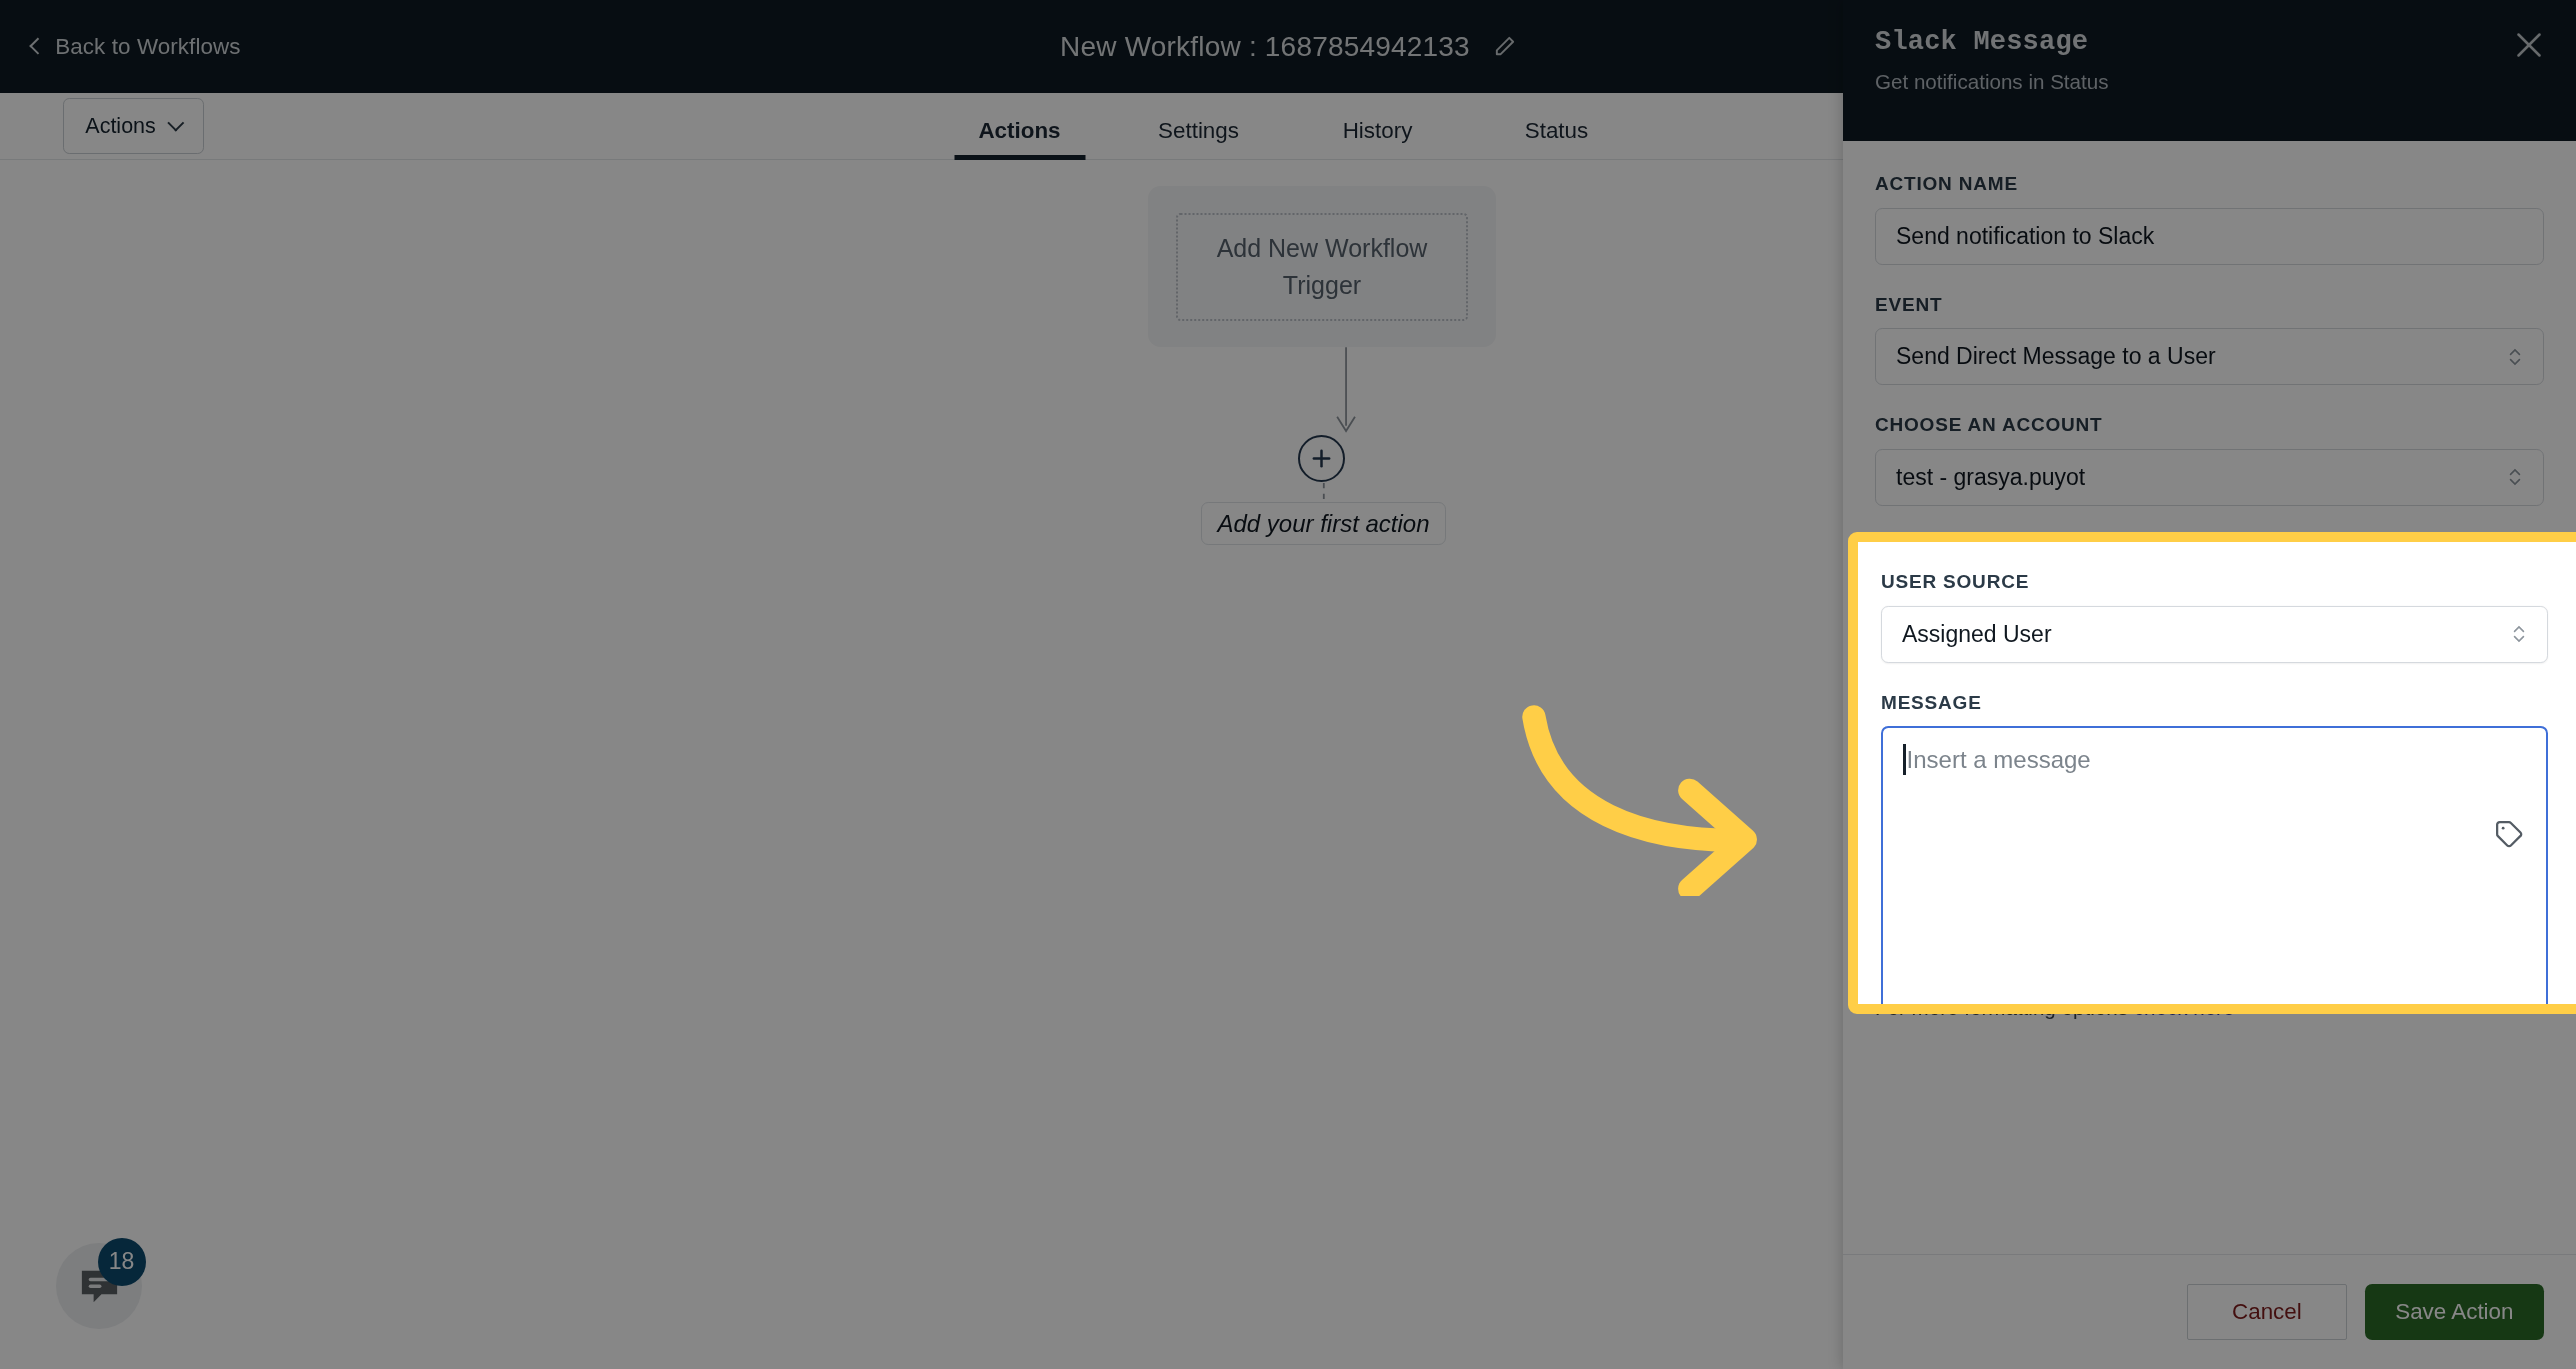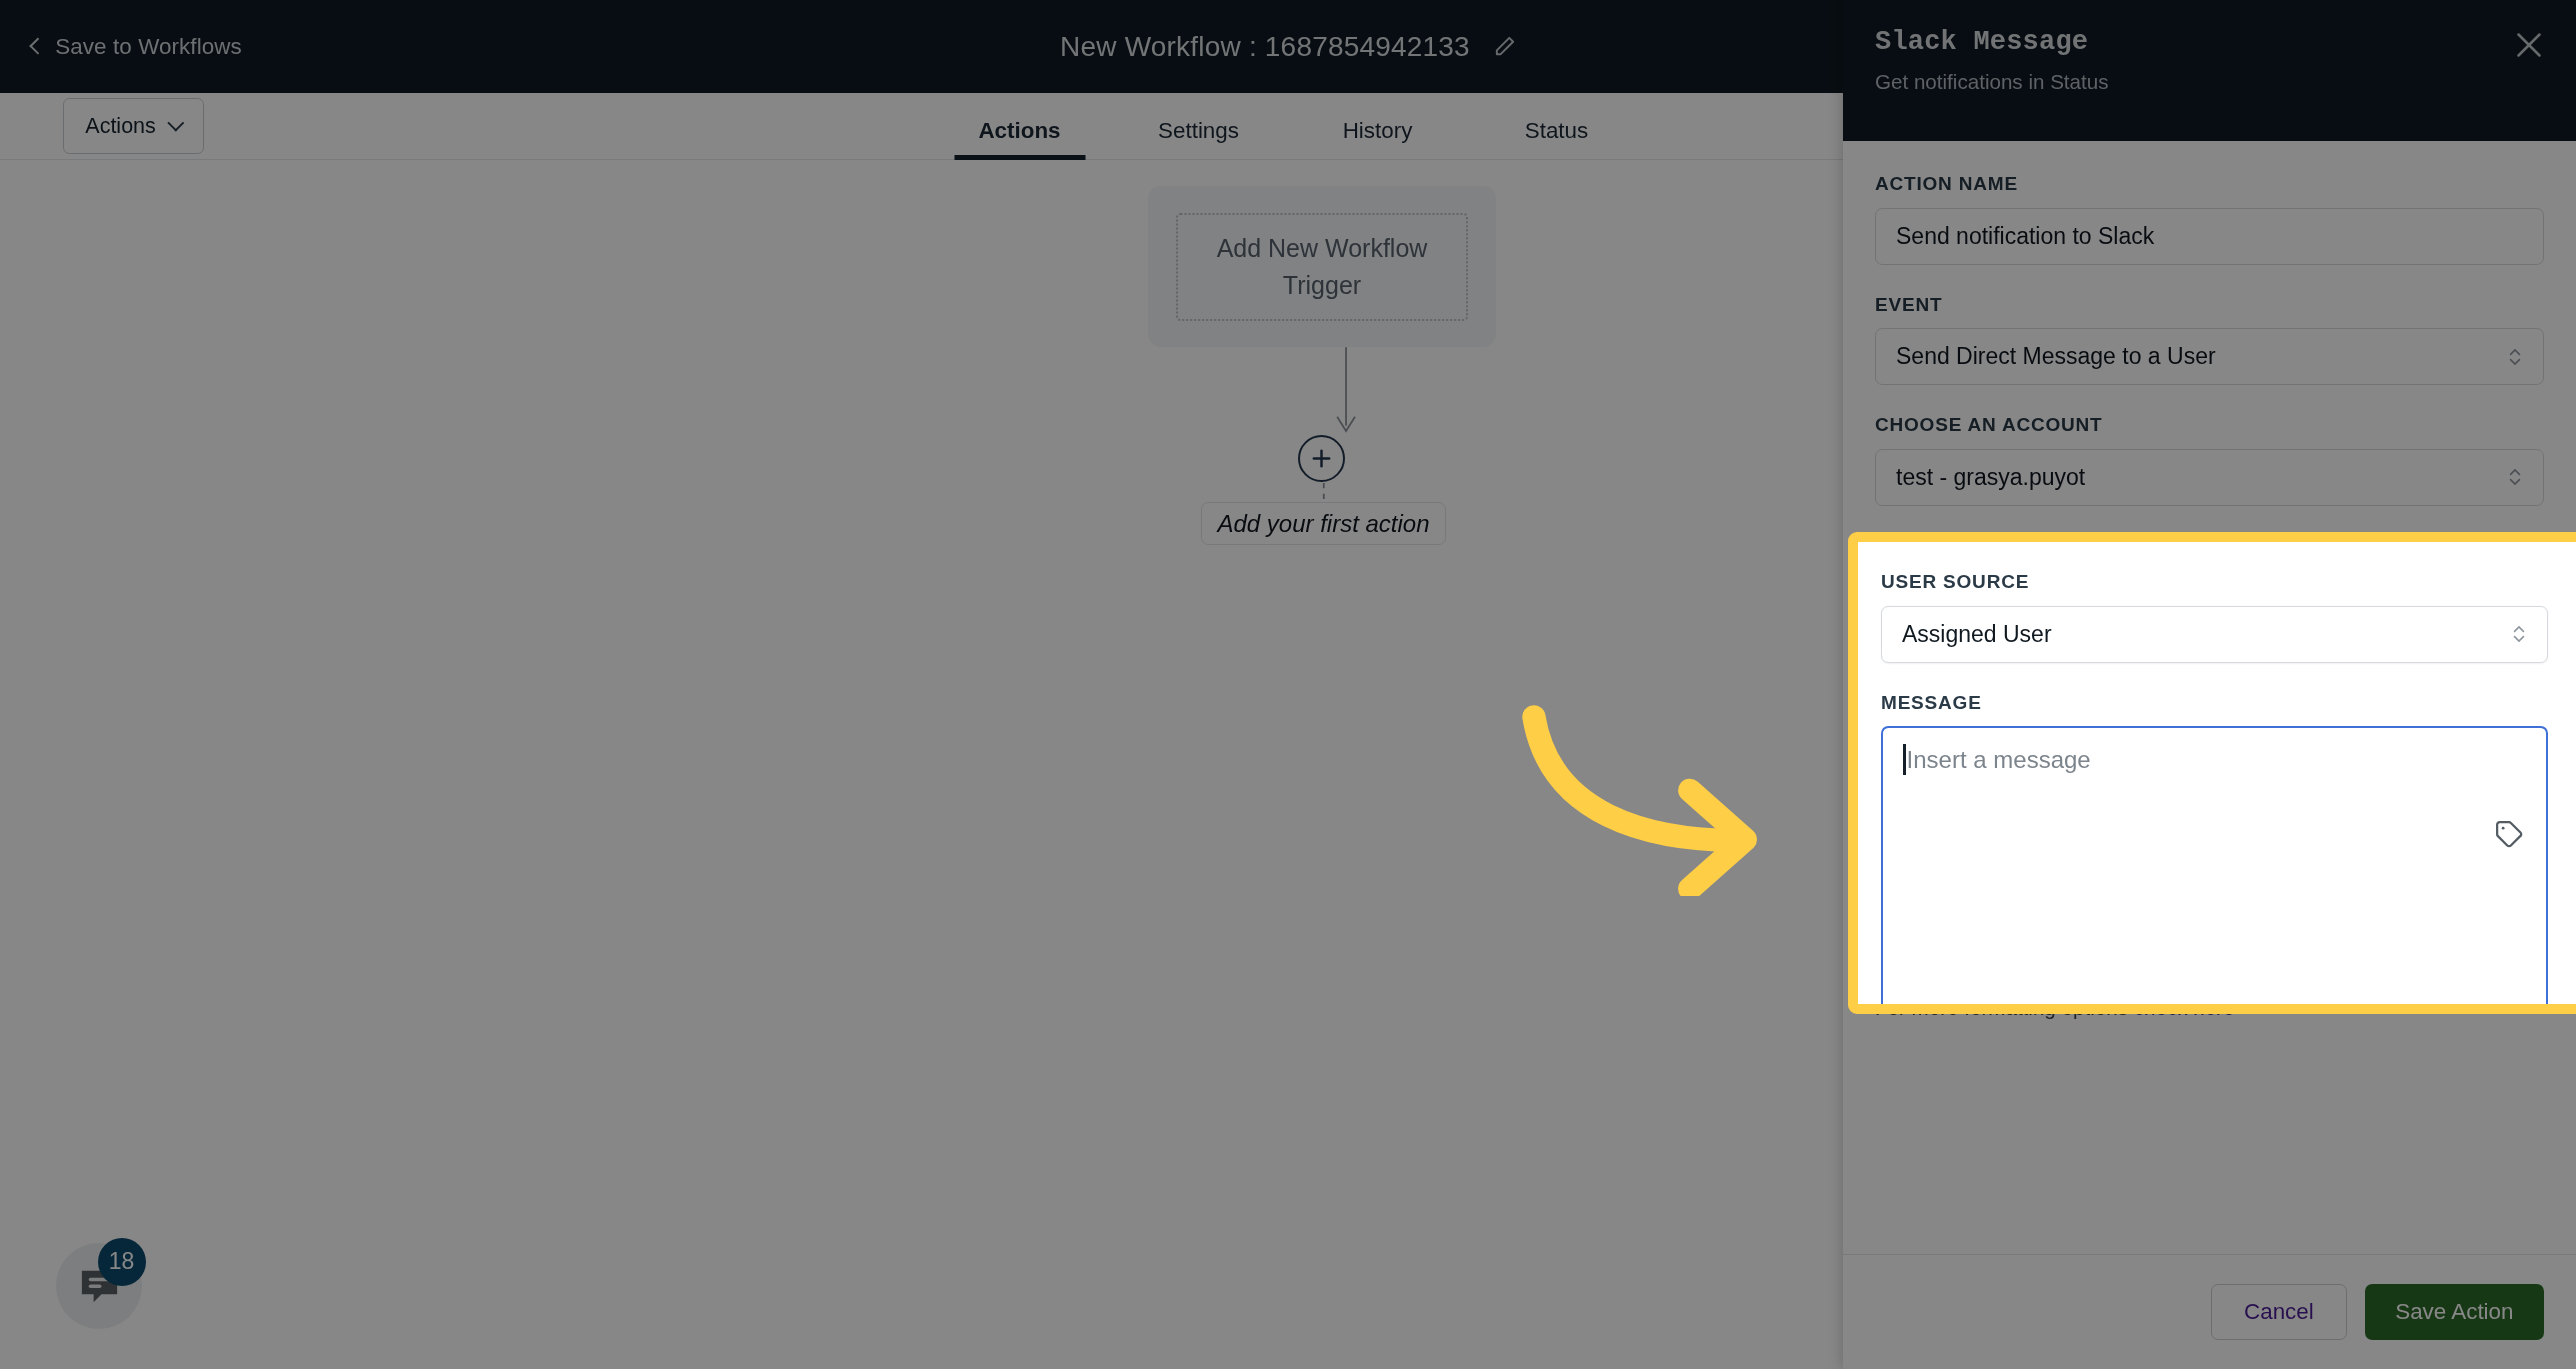--- a/index.html
+++ b/index.html
@@ -159,22 +159,22 @@
     display: flex; flex-direction: column; gap: 5.4px; color: #8d959d;
   }
 
   .panel-footer {
     position: absolute; left: 0; bottom: 0; width: 733px; height: 115px;
     border-top: 0.9px solid #e4e7ea;
     display: flex; align-items: center; justify-content: flex-end; gap: 18px;
     padding-right: 32px; background: #fff;
   }
   .btn-cancel {
-    height: 56px; padding: 0 32px; border: 0.9px solid #ccd1d6; border-radius: 7px;
-    background: #fff; font-size: 22.4px; color: #4c1d95; cursor: pointer;
+    height: 56px; padding: 0 44px; border: 0.9px solid #ccd1d6; border-radius: 2px;
+    background: #fff; font-size: 22.4px; color: #7f1d1d; cursor: pointer;
     display: flex; align-items: center;
   }
   .btn-save {
     height: 56px; padding: 0 30.5px; border: none; border-radius: 7.2px;
     background: #2b6b27; font-size: 22.4px; color: #fff; cursor: pointer;
     display: flex; align-items: center;
   }
 
   .format-hint {
     position: absolute; left: 32px; top: 996px;
@@ -207,21 +207,21 @@
 </head>
 <body>
 
 <div id="root">
 
   <div class="app-layer">
 
     <div class="topbar">
       <div class="back-link">
         <span class="chev-left"></span>
-        <span>Save to Workflows</span>
+        <span>Back to Workflows</span>
       </div>
       <div class="wf-title-wrap">
         <span class="wf-title">New Workflow : 1687854942133</span>
         <span class="pencil-icon">
           <svg width="23" height="23" viewBox="0 0 24 24" fill="none" stroke="#c3c9cd" stroke-width="2" stroke-linecap="round" stroke-linejoin="round">
             <path d="M17 3l4 4L8 20H4v-4L17 3z"></path>
           </svg>
         </span>
       </div>
     </div>

